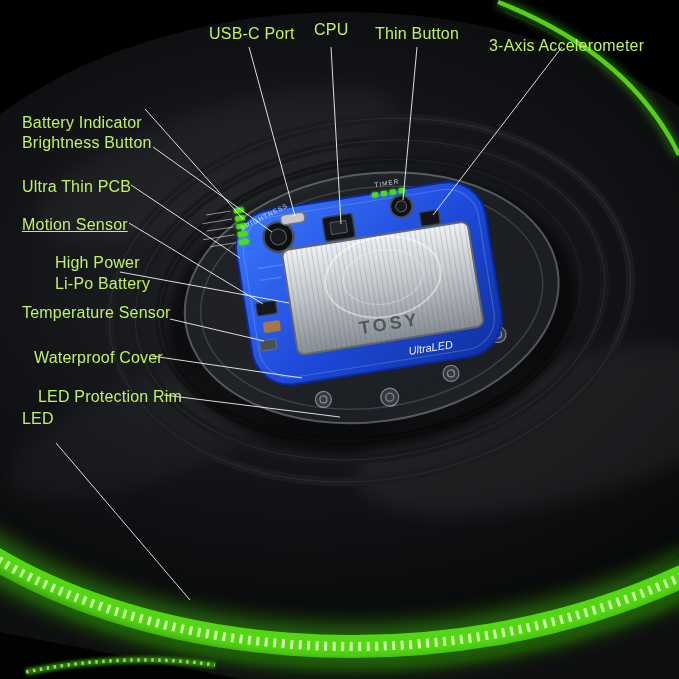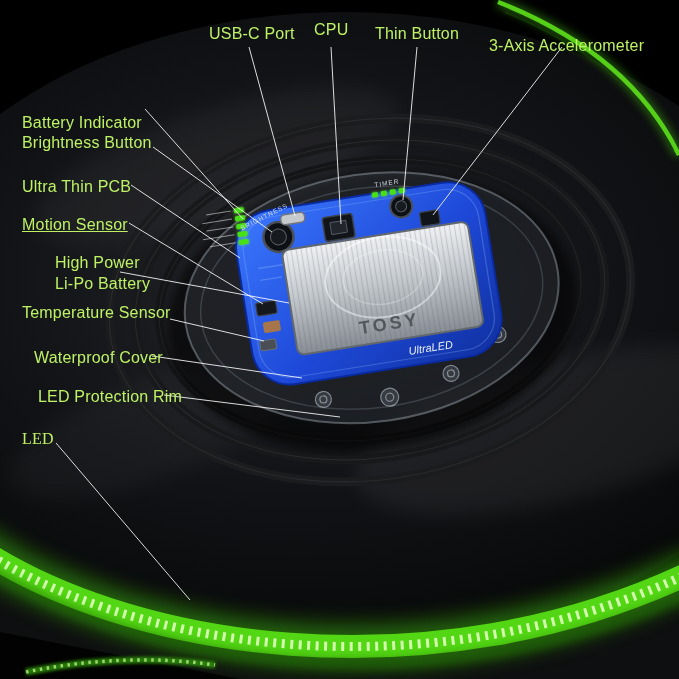--- a/index.html
+++ b/index.html
@@ -204,15 +204,15 @@
 
   <div class="callout" style="left:22px; top:100px;margin-top:12px;">Battery Indicator</div>
   <div class="callout" style="left:22px; top:132px;">Brightness Button</div>
   <div class="callout" style="left:22px; top:176px;">Ultra Thin PCB</div>
   <div class="callout" style="left:22px; top:214px;text-decoration:underline;">Motion Sensor</div>
   <div class="callout" style="left:22px; top:252px;margin-left:33px;">High Power
 Li-Po Battery</div>
   <div class="callout" style="left:22px; top:302px;">Temperature Sensor</div>
   <div class="callout" style="left:34px; top:347px;text-align:center;">Waterproof Cover</div>
   <div class="callout" style="left:22px; top:386px;margin-left:16px;">LED Protection Rim</div>
-  <div class="callout" style="left:22px; top:428px;font-family:Liberation Serif, serif;">LED</div>
+  <div class="callout" style="left:22px; top:408px;">LED</div>
 
 </div>
 
 </body></html>

